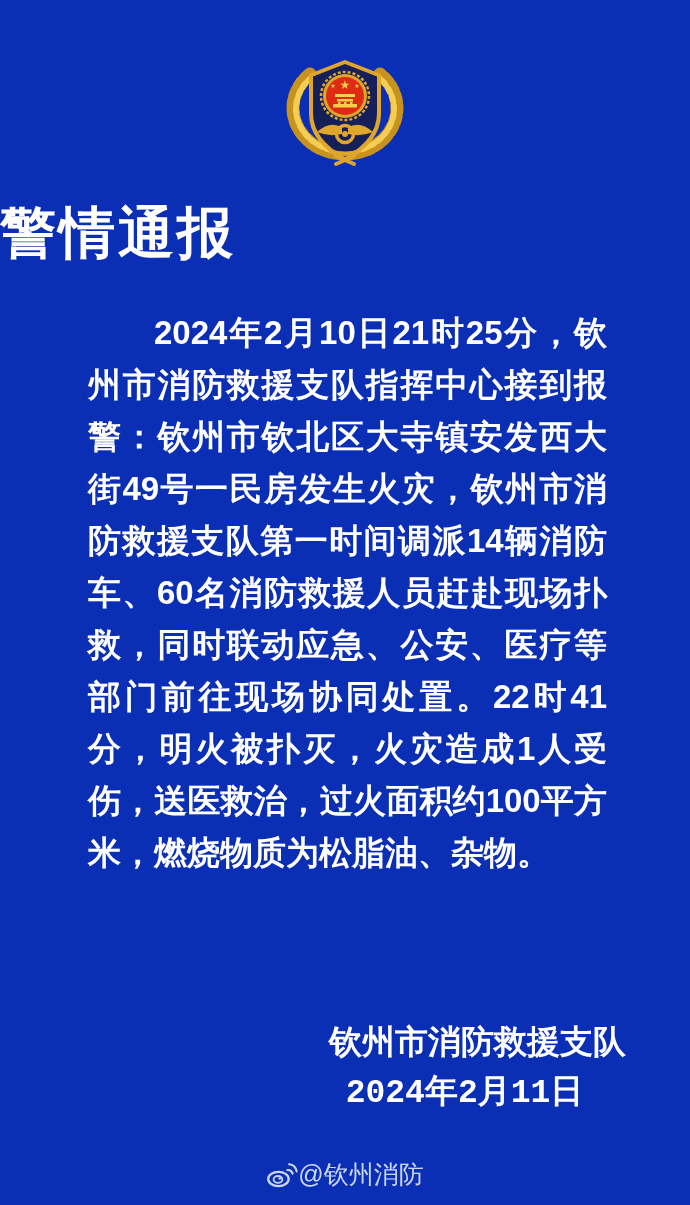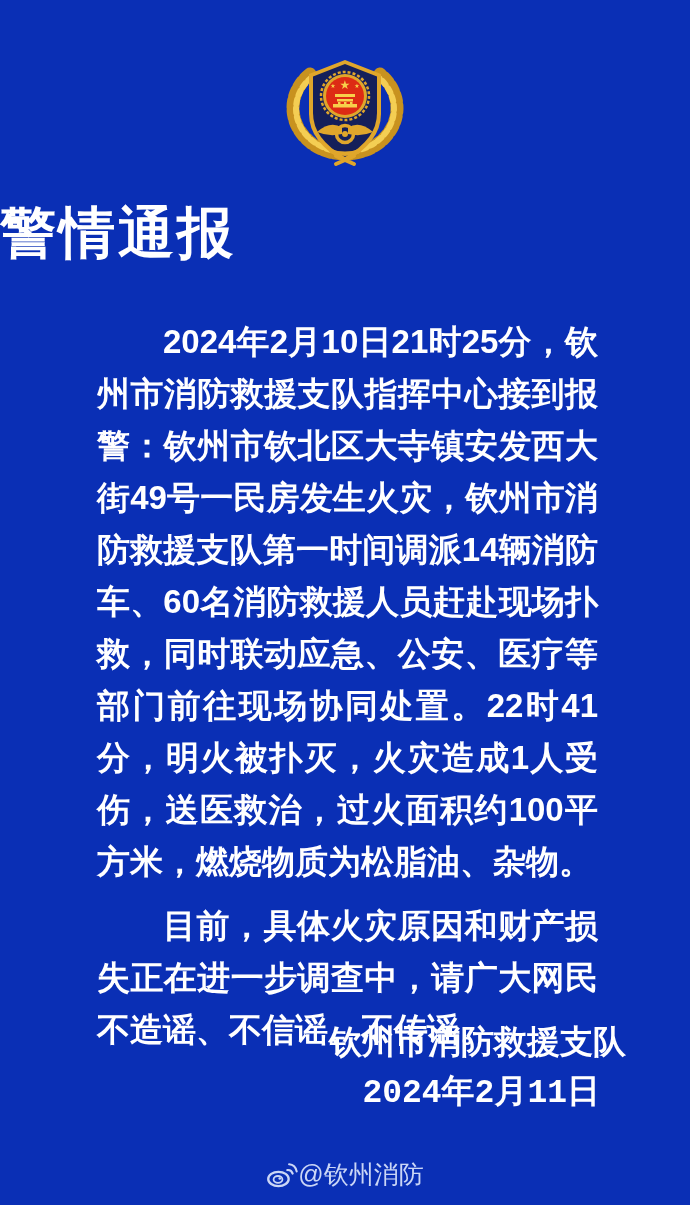--- a/index.html
+++ b/index.html
@@ -42,31 +42,31 @@
     left: 85px;
     right: 80px;
     font-size: 33px;
     line-height: 52px;
     font-weight: 700;
     text-align: justify;
     text-justify: inter-ideograph;
     color: #FFFFFF;
   }
   .body-text p {
-    margin: 12px;
+    margin: 3px;
     text-indent: 2em;
   }
   .signature {
     position: absolute;
     top: 1016px;
     right: 64px;
     font-size: 33px;
     line-height: 52px;
     font-weight: 700;
-    text-align: right;
+    text-align: center;
     color: #FFFFFF;
   }
   .signature .sig-date {
     padding-right: 26px;
     font-family: Liberation Mono, monospace;
   }
   .footer {
     position: absolute;
     bottom: 14px;
     left: 0;
@@ -121,21 +121,20 @@
       <circle cx="61" cy="78" r="3" fill="#E0A62B"></circle>
 
       <path d="M44,92 Q61,99 78,92 L76,97 Q61,103 46,97 Z" fill="#E0A62B"></path>
     </svg>
   </div>
 
   <div class="title">警情通报</div>
 
   <div class="body-text">
     <p>2024年2月10日21时25分，钦州市消防救援支队指挥中心接到报警：钦州市钦北区大寺镇安发西大街49号一民房发生火灾，钦州市消防救援支队第一时间调派14辆消防车、60名消防救援人员赶赴现场扑救，同时联动应急、公安、医疗等部门前往现场协同处置。22时41分，明火被扑灭，火灾造成1人受伤，送医救治，过火面积约100平方米，燃烧物质为松脂油、杂物。</p>
-    <p>目前，具体火灾原因和财产损失正在进一步调查中，请广大网民不造谣、不信谣、不传谣。</p>
   </div>
 
   <div class="signature">
     <div class="sig-issuer">钦州市消防救援支队</div>
     <div class="sig-date">2024年2月11日</div>
   </div>
 
   <div class="footer">
     <span>
       <svg class="weibo-icon-svg" width="32" height="27" viewBox="0 0 36 30" xmlns="http://www.w3.org/2000/svg">

